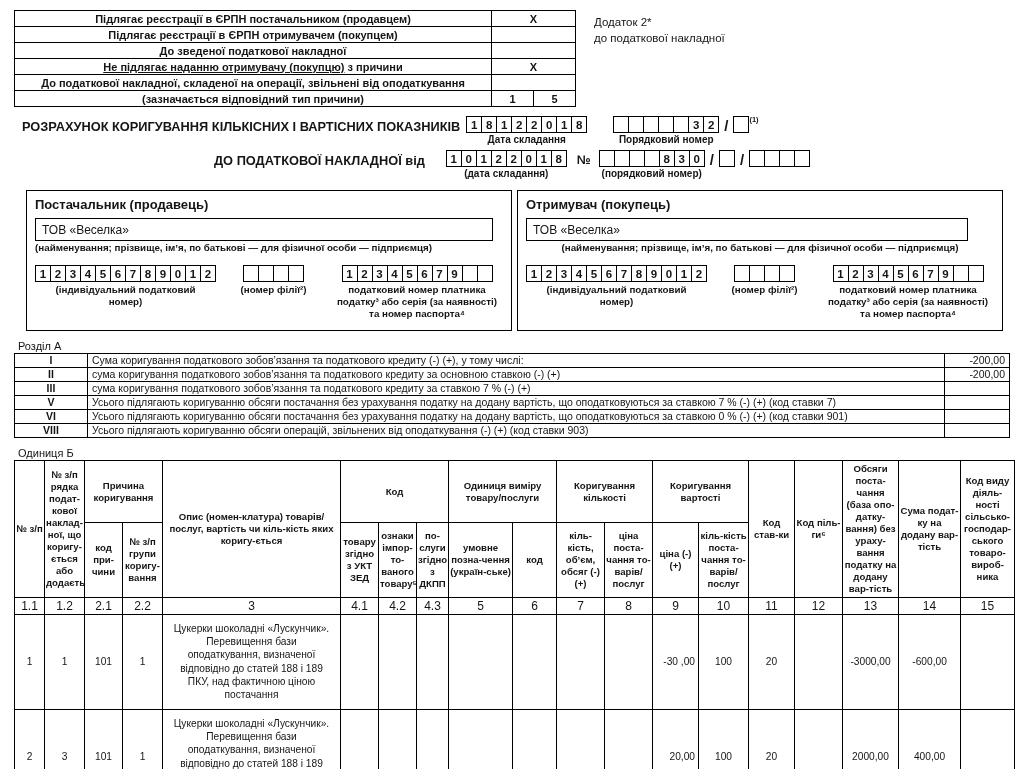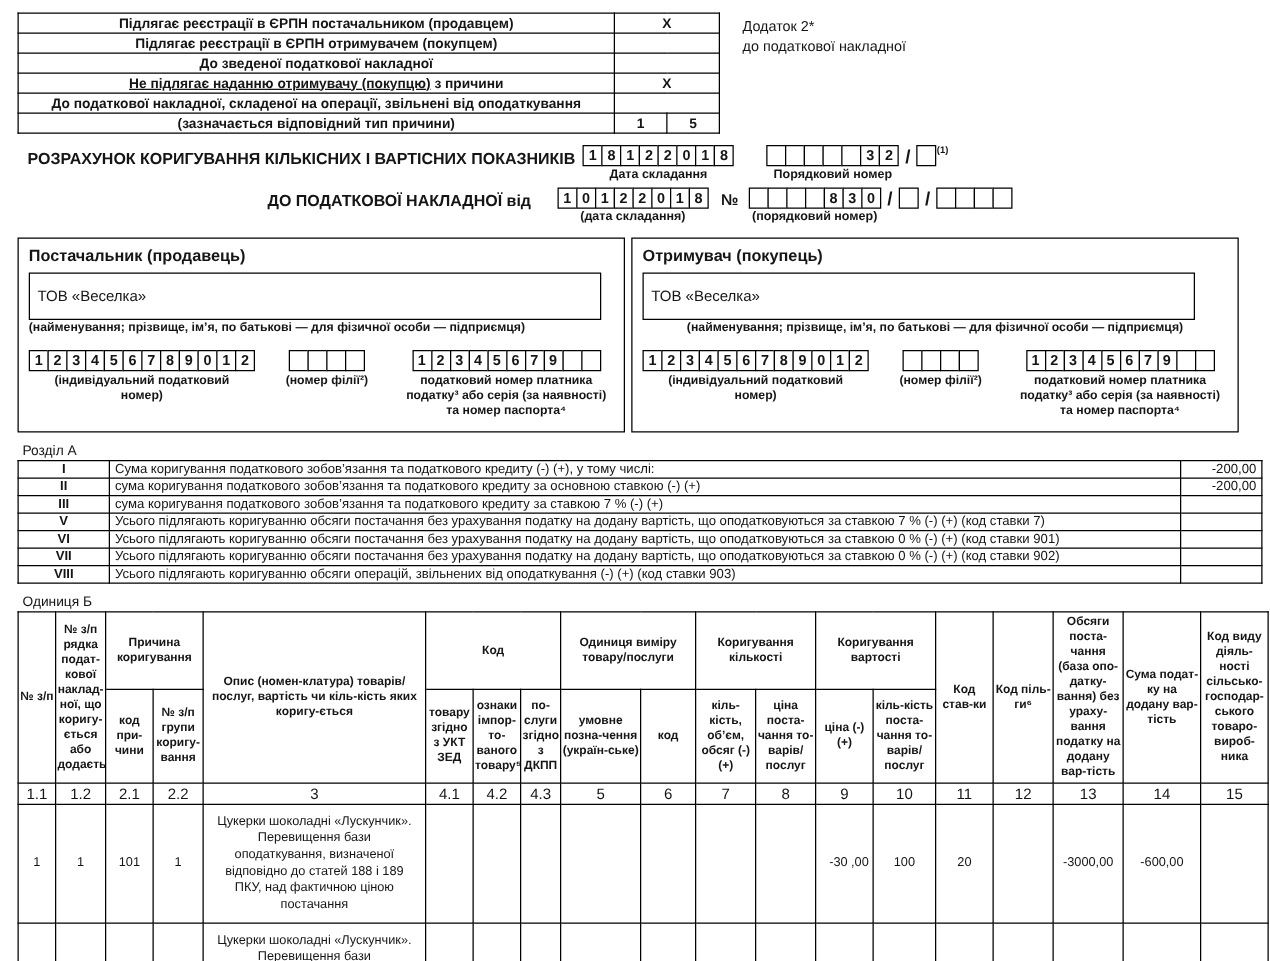--- a/index.html
+++ b/index.html
@@ -29,24 +29,24 @@
   .calc-line{display:flex;align-items:flex-start;margin-top:9px;margin-left:8px;}
   .form-title{font-weight:700;font-size:12.8px;padding-top:3px;white-space:nowrap;}
   .calc-line .date-group{margin-left:6px;}
   .calc-line .num-group{margin-left:26px;}
 
   .invoice-line{display:flex;align-items:flex-start;margin-top:5px;margin-left:200px;}
   .invoice-title{font-weight:700;font-size:12.8px;padding-top:3px;white-space:nowrap;margin-right:21px;}
   .no-sign{font-weight:700;font-size:12.5px;padding:3px 8px 0 10px;}
 
   
-  .parties{display:flex;margin-top:11px;gap:5px;}
+  .parties{display:flex;margin-top:11px;gap:5px;margin-left:12px;}
   .party{width:486px;border:1px solid #000;box-sizing:border-box;padding:6px 8px 9px;}
   .party-title{font-weight:700;font-size:13px;}
-  .name-box{border:1px solid #000;height:38px;margin-top:6px;display:flex;align-items:center;padding:0 6px;
+  .name-box{border:1px solid #000;height:23px;margin-top:6px;display:flex;align-items:center;padding:0 6px;
             font-size:12px;width:458px;box-sizing:border-box;}
   .party.buyer .name-box{width:442px;}
   .name-caption{font-size:9.8px;font-weight:700;margin-top:1px;}
   .party.buyer .name-caption{text-align:center;}
   .numrow{display:flex;margin-top:12px;justify-content:space-between;align-items:flex-start;}
   .numgroup{display:flex;flex-direction:column;align-items:center;}
   .numcaption{font-size:9.8px;font-weight:700;margin-top:2px;text-align:center;max-width:172px;line-height:1.25;}
 
   
   .section-label{font-size:11px;margin:9px 0 0 4px;}
@@ -300,25 +300,20 @@
           <td class="sa-val"></td>
         </tr>
     <tr>
           <td class="sa-num">V</td>
           <td class="sa-text">Усього підлягають коригуванню обсяги постачання без урахування податку на додану вартість, що оподатковуються за ставкою 7 % (-) (+) (код ставки 7)</td>
           <td class="sa-val"></td>
         </tr>
     <tr>
           <td class="sa-num">VI</td>
           <td class="sa-text">Усього підлягають коригуванню обсяги постачання без урахування податку на додану вартість, що оподатковуються за ставкою 0 % (-) (+) (код ставки 901)</td>
-          <td class="sa-val"></td>
-        </tr>
-    <tr>
-          <td class="sa-num">VII</td>
-          <td class="sa-text">Усього підлягають коригуванню обсяги постачання без урахування податку на додану вартість, що оподатковуються за ставкою 0 % (-) (+) (код ставки 902)</td>
           <td class="sa-val"></td>
         </tr>
     <tr>
           <td class="sa-num">VIII</td>
           <td class="sa-text">Усього підлягають коригуванню обсяги операцій, звільнених від оподаткування (-) (+) (код ставки 903)</td>
           <td class="sa-val"></td>
         </tr>
   </tbody>
     </table>
 

